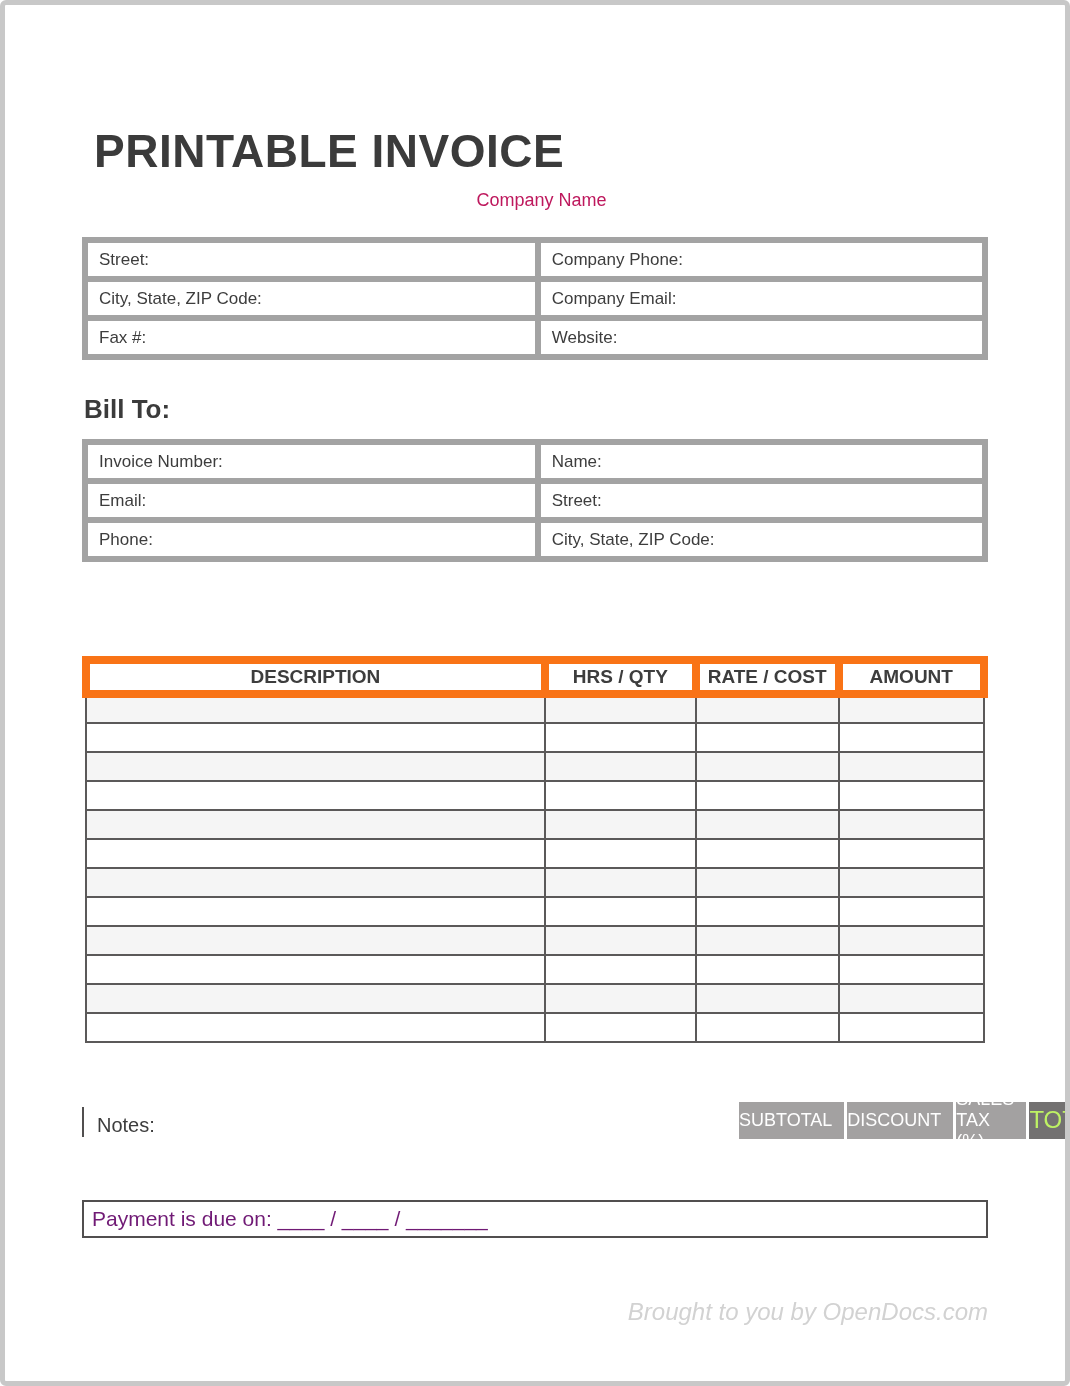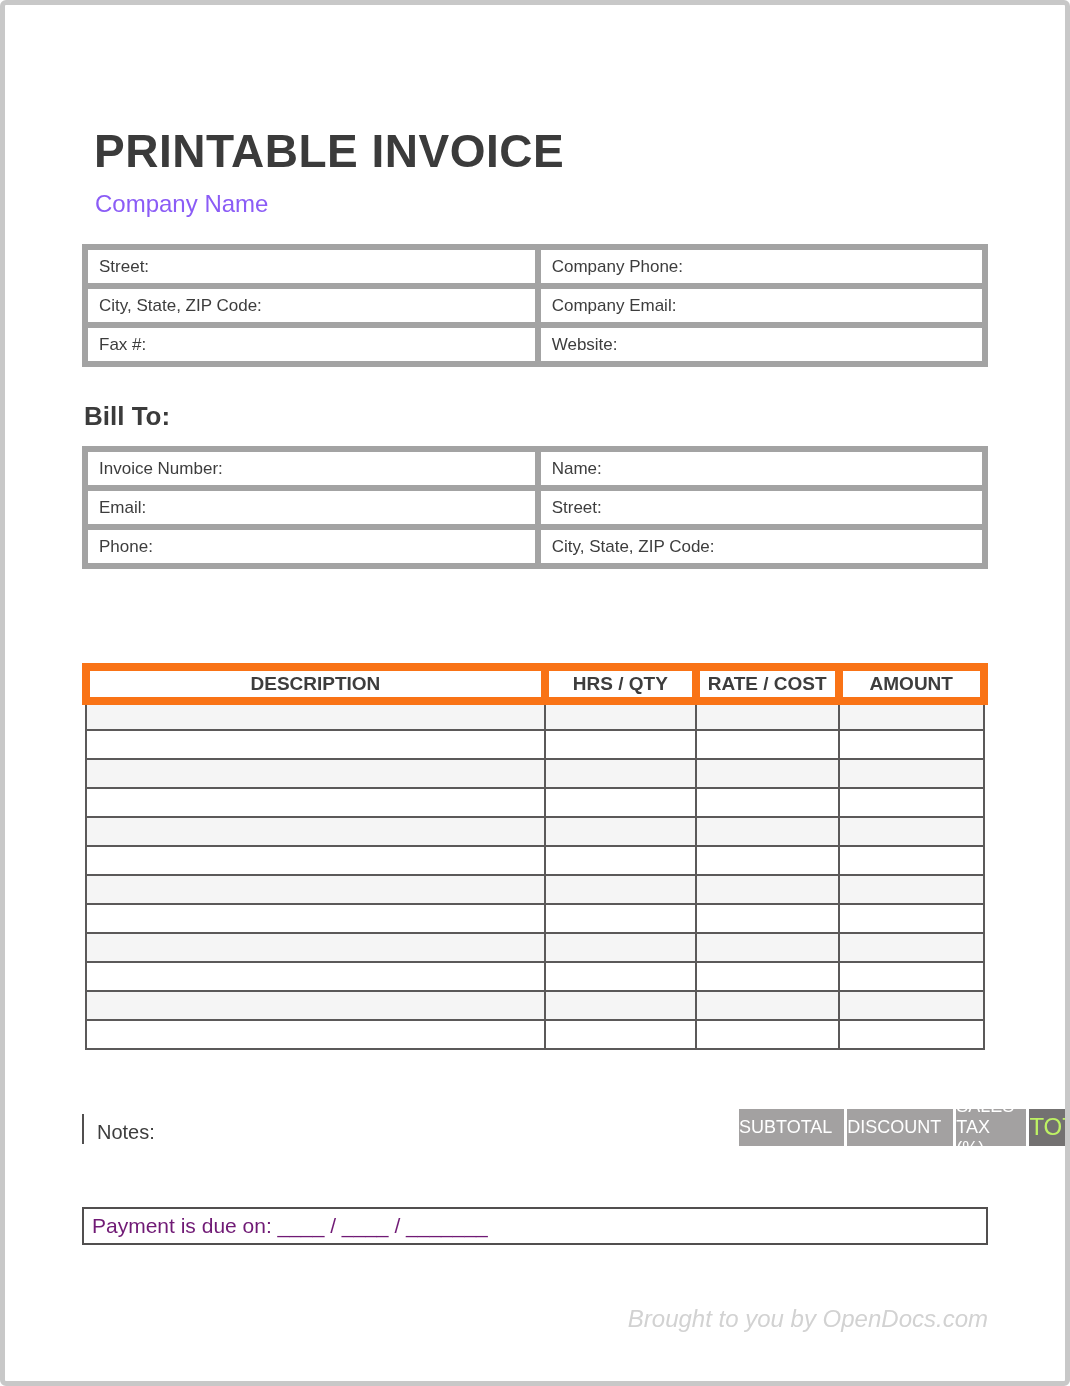--- a/index.html
+++ b/index.html
@@ -19,22 +19,23 @@
   .title {
     margin: 122px 0 0 12px;
     font-size: 46px;
     font-weight: bold;
     color: #3b3b3b;
     letter-spacing: 0.5px;
     line-height: 1.05;
   }
   .company-name {
     margin: 15px 0 0 13px;
-    font-size: 24px;
-    color: #8b5cf6;
+    font-size: 18px;
+    color: #be185d;
+    text-align: center;
   }
 
   table { border-collapse: collapse; width: 100%; table-layout: fixed; }
 
   .info-table { margin-top: 26px; }
   .info-table td {
     border: 6px solid #a3a3a3;
     height: 39px;
     font-size: 17px;
     color: #3d3d3d;

